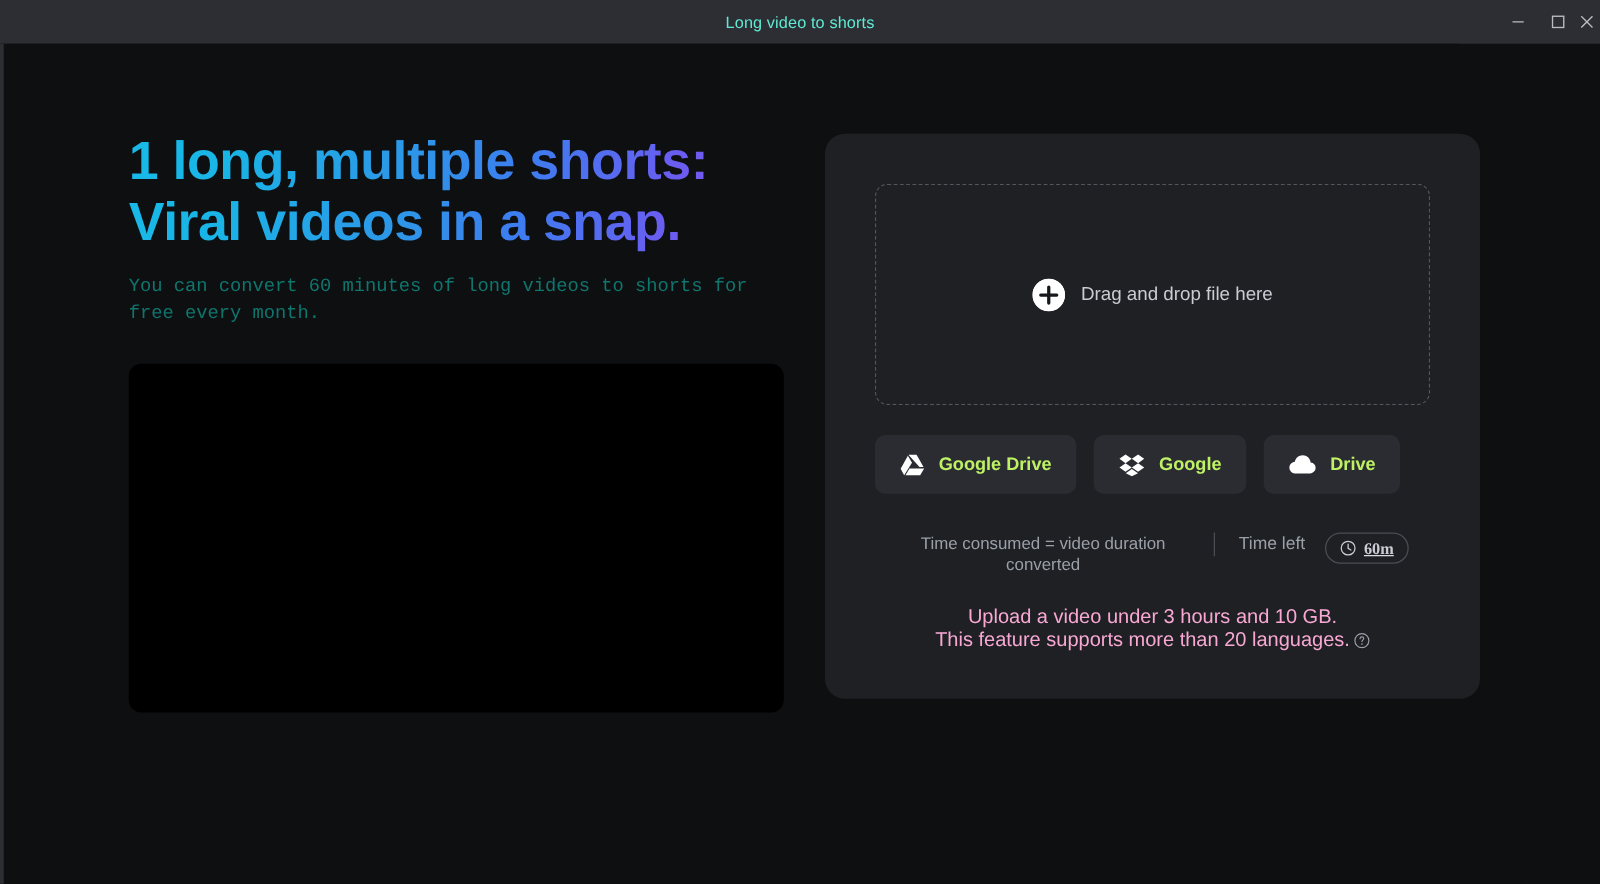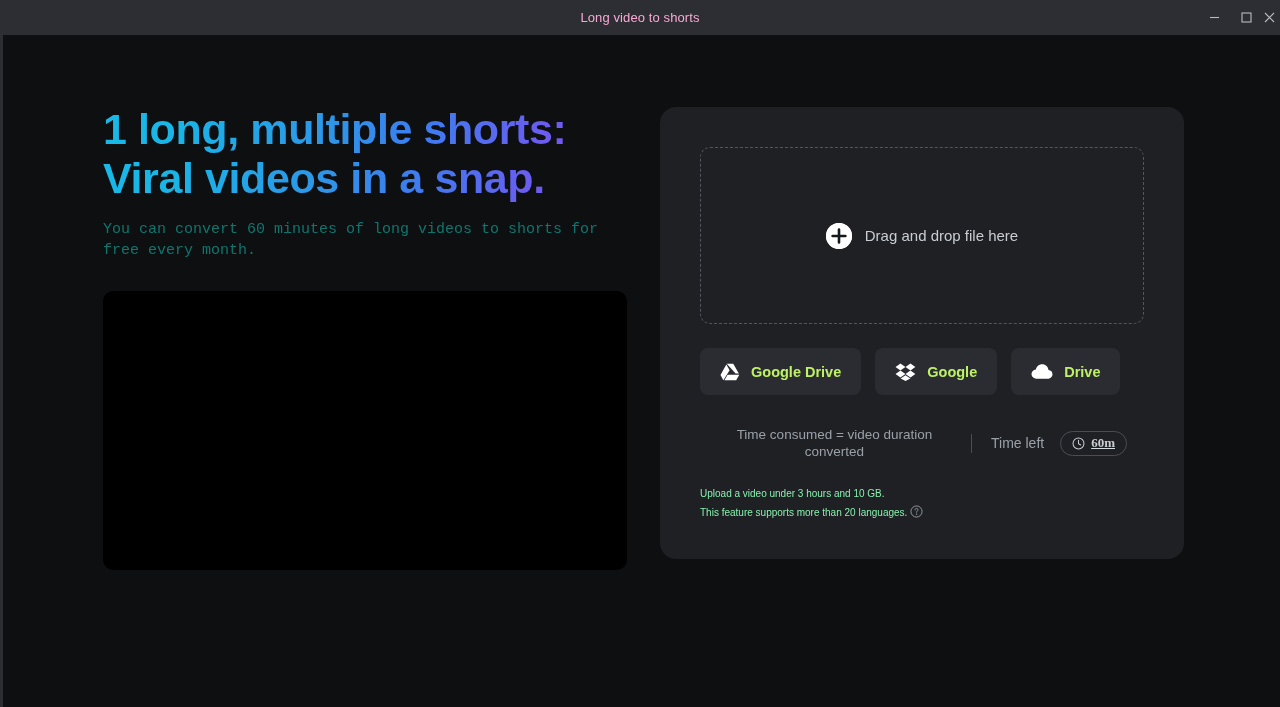--- a/index.html
+++ b/index.html
@@ -23,21 +23,21 @@
     top: 0; left: 0;
     width: 1280px;
     height: 35px;
     background: #2c2e33;
     display: flex;
     align-items: center;
     justify-content: center;
   }
   .titlebar-title {
     font-size: 13px;
-    color: #f9a8d4;
+    color: #5eead4;
     letter-spacing: .1px;
   }
   .window-controls {
     position: absolute;
     right: 0;
     top: 0;
     height: 35px;
     display: flex;
     align-items: center;
   }
@@ -174,21 +174,20 @@
     color: #bef264;
     white-space: nowrap;
   }
   .svc-icon { display: flex; align-items: center; }
   .svc-icon svg { display: block; }
 
   
   .time-row {
     margin-top: 31px;
     display: flex;
-    align-items: center;
     justify-content: center;
     gap: 0;
   }
   .time-consumed {
     font-size: 13.5px;
     line-height: 17px;
     color: #9ba0a8;
     text-align: center;
     width: 235px;
   }
@@ -218,23 +217,24 @@
   .time-badge .badge-value {
     font-family: "Liberation Serif", serif;
     font-size: 13px;
     font-weight: 700;
     color: #c9ccd2;
   }
 
   
   .footer-note {
     margin-top: 24px;
-    font-size: 10px;
+    text-align: center;
+    font-size: 16px;
     line-height: 19px;
-    color: #86efac;
+    color: #f9a8d4;
   }
   .help-icon {
     display: inline-block;
     vertical-align: -2px;
     margin-left: 3px;
   }
   .help-icon svg { display: block; }
 </style>
 </head>
 <body>

